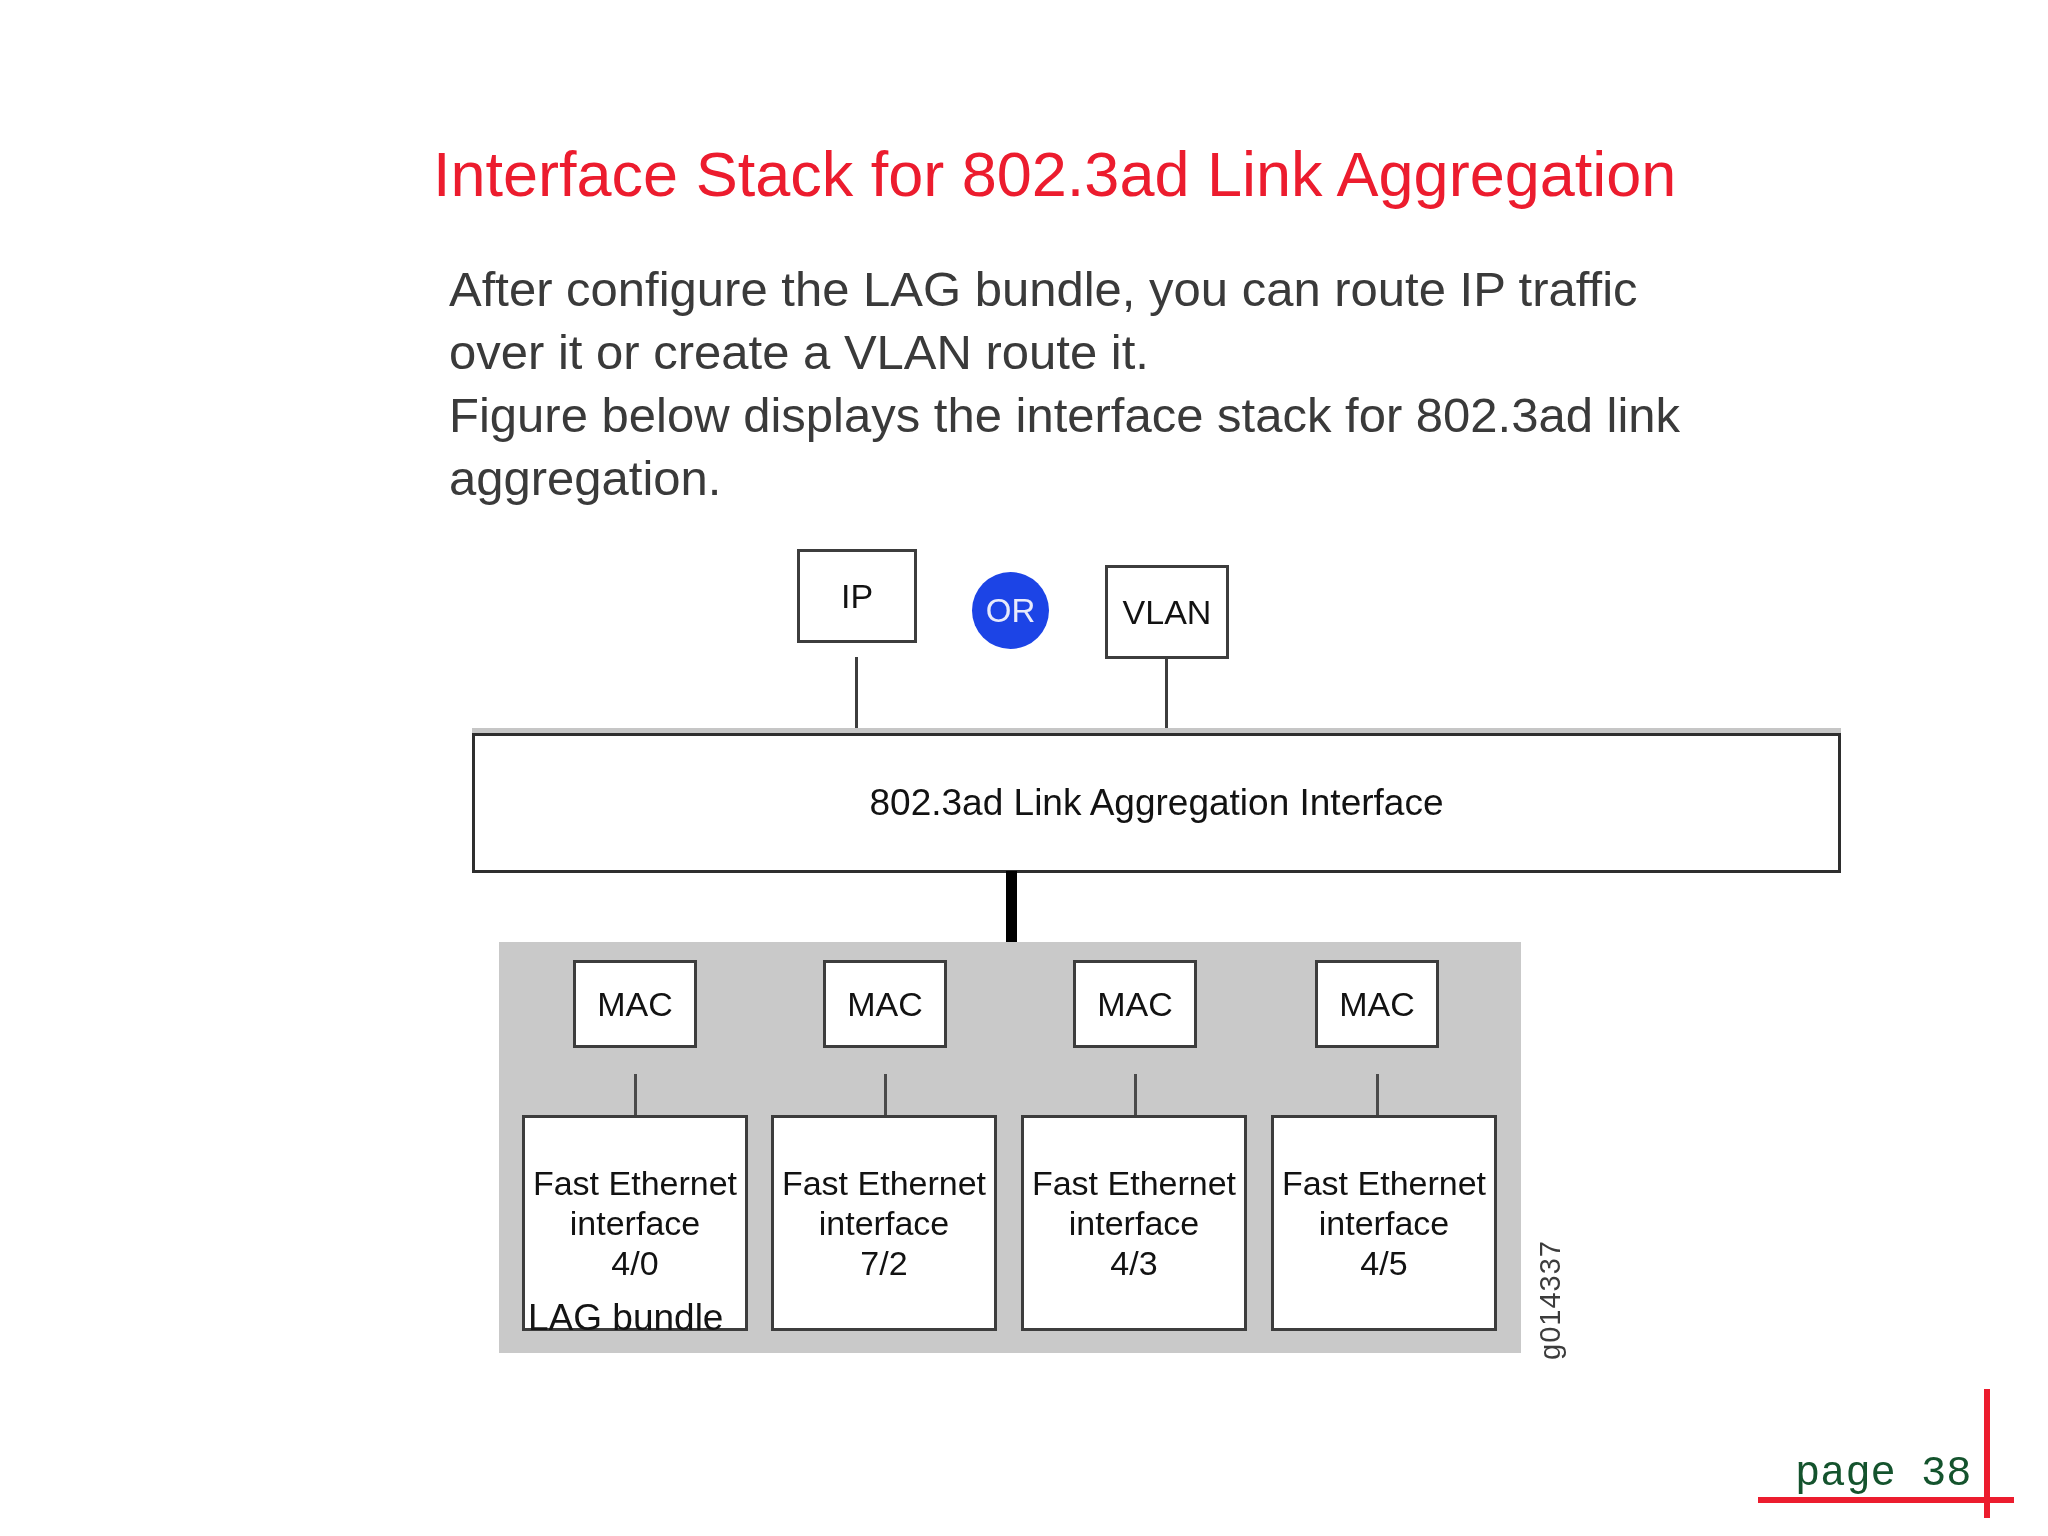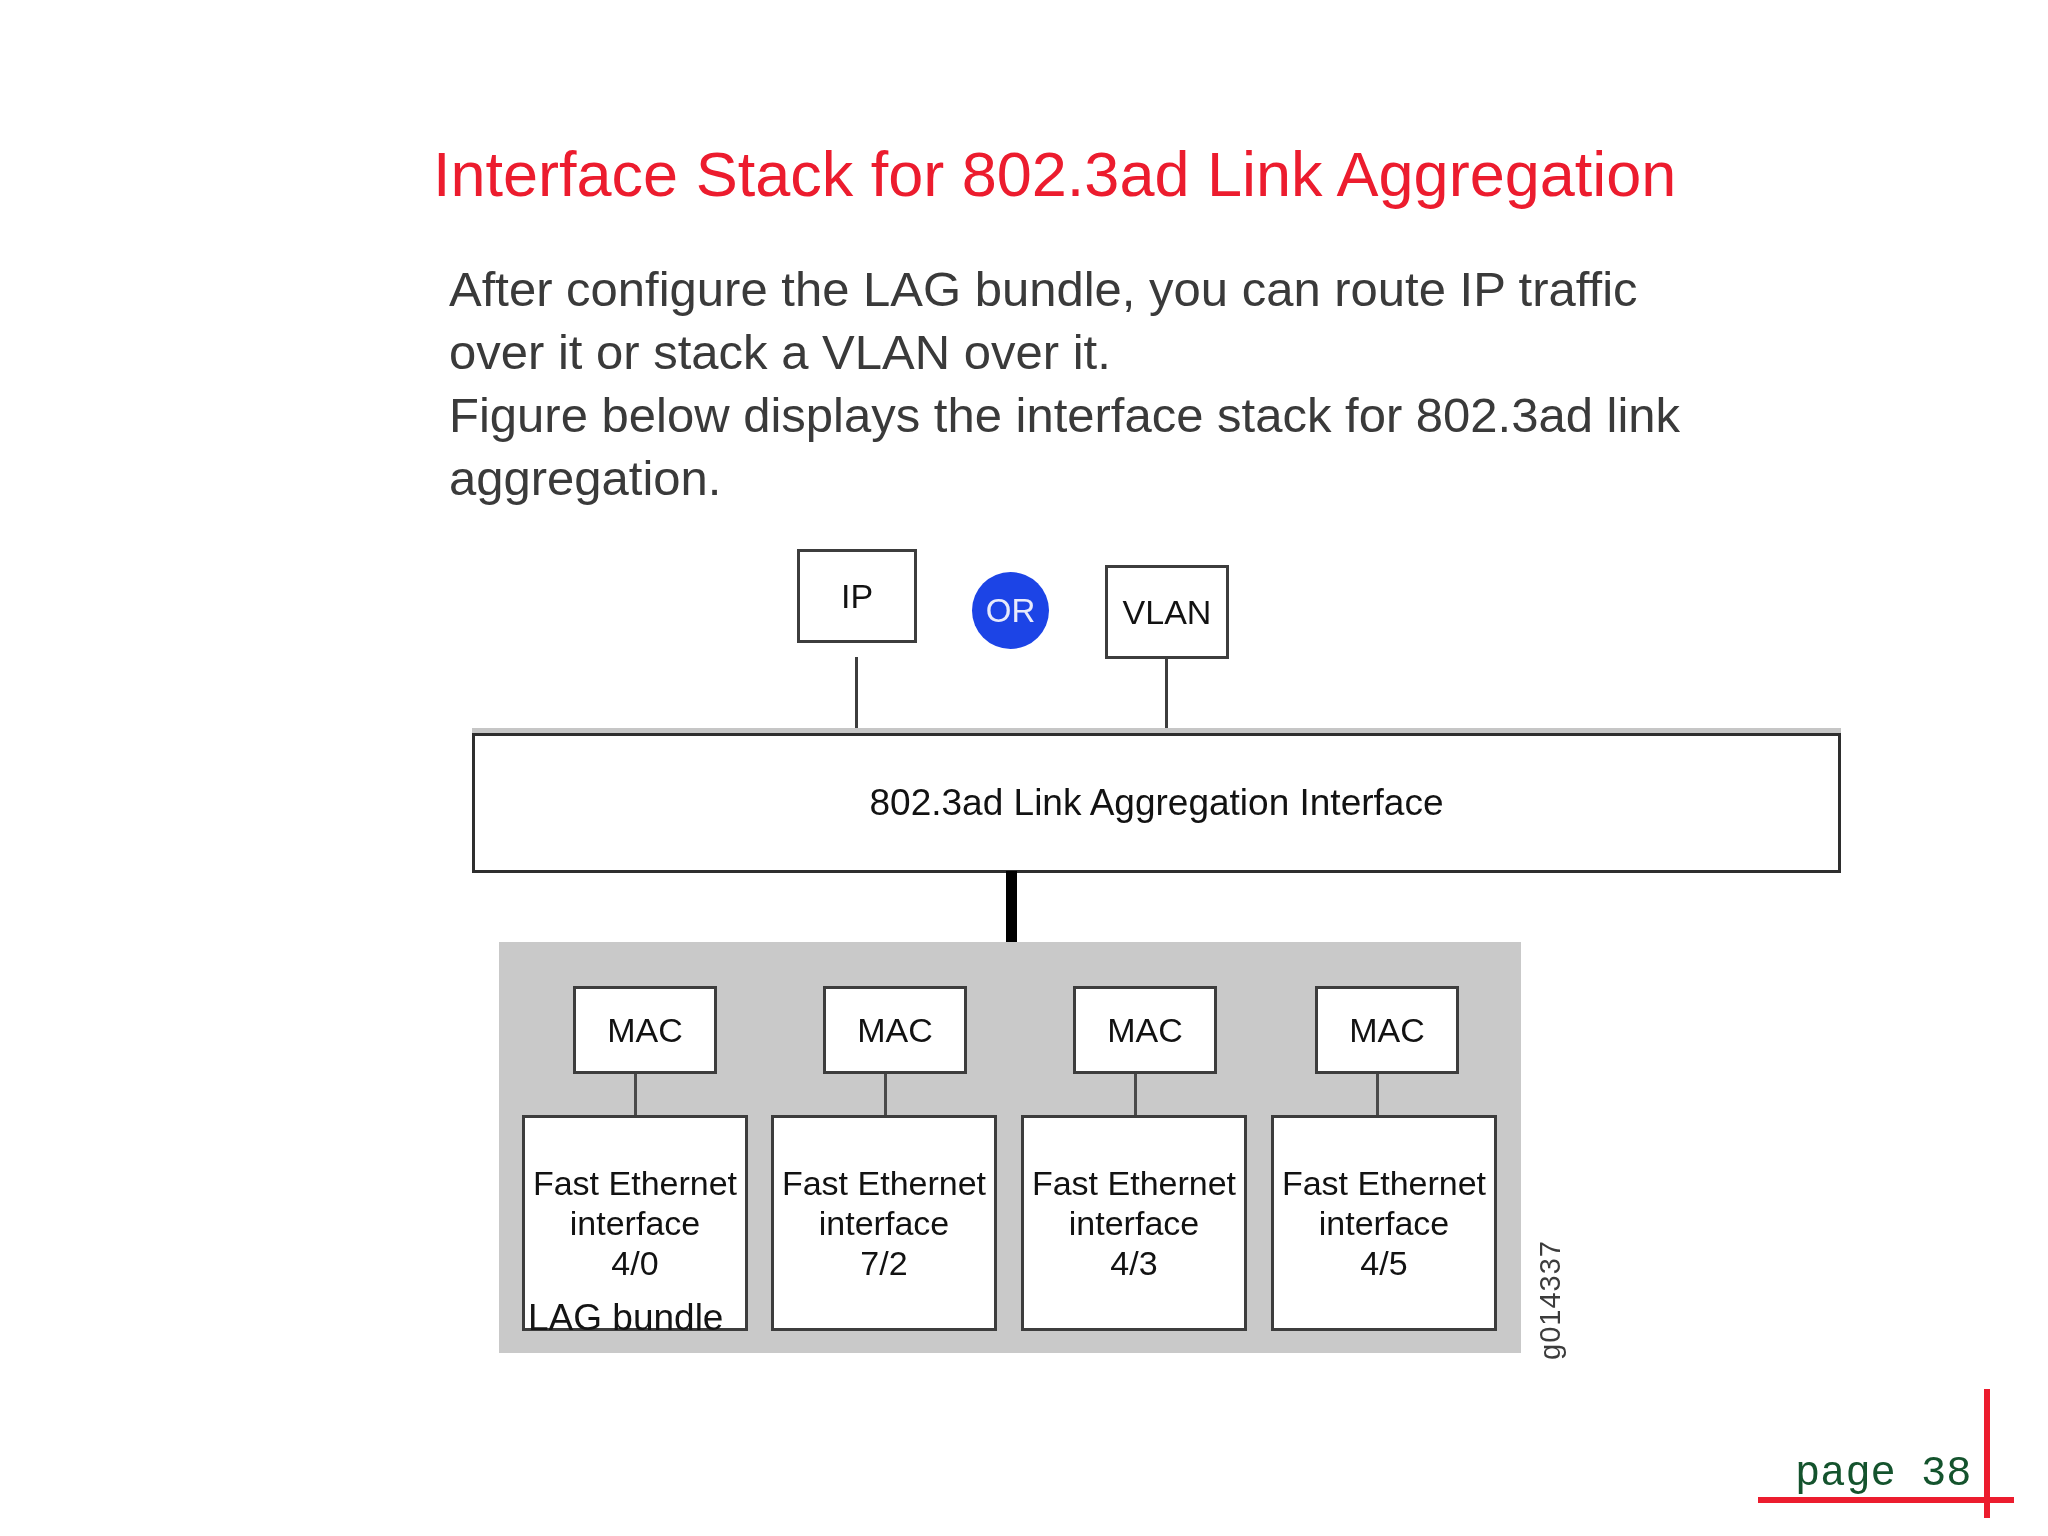--- a/index.html
+++ b/index.html
@@ -30,21 +30,21 @@
   }
   .vline{background:#3d3d3d;width:3px;}
   .ip-line{left:855px;top:657px;height:77px;}
   .vlan-line{left:1165px;top:657px;height:77px;}
   .agg-box{
     left:444px;top:733px;width:1369px;height:140px;border:3px solid #2e2e2e;
     box-shadow:0 -5px 0 0 #c6c6c6;font-size:37px;margin-left:28px;
   }
   .thick-line{left:1006px;top:871px;width:11px;height:74px;background:#000000;}
   .lag-area{left:499px;top:942px;width:1022px;height:411px;background:var(--bundle-gray,#C9C9C9);}
-  .mac-box{top:986px;width:144px;height:88px;}
+  .mac-box{top:960px;width:124px;height:88px;}
   .mac-line{top:1074px;height:42px;background:#4a4a4a;}
   .fe-box{
     top:1115px;width:226px;height:216px;flex-direction:column;
     font-size:34px;line-height:40px;text-align:center;
   }
   .lag-label{left:528px;top:1297px;font-size:37px;color:#141414;}
   .fig-id{
     left:1534px;top:1246px;width:42px;height:114px;
     writing-mode:vertical-rl;transform:rotate(180deg);
     font-size:29px;color:#3c3c3c;letter-spacing:1px;text-align:left;
@@ -60,21 +60,21 @@
 </style>
 </head>
 <body>
 
 <div class="slide">
 
   <div class="abs title">Interface Stack for 802.3ad Link Aggregation</div>
 
   <div class="abs para">
     <div>After configure the LAG bundle, you can route IP traffic</div>
-    <div>over it or stack a VLAN over it.</div>
+    <div>over it or create a VLAN route it.</div>
     <div>Figure below displays the interface stack for 802.3ad link</div>
     <div>aggregation.</div>
   </div>
 
   <div class="abs node ip-box">IP</div>
   <div class="abs or-circle">OR</div>
   <div class="abs node vlan-box">VLAN</div>
 
   <div class="abs vline ip-line"></div>
   <div class="abs vline vlan-line"></div>

